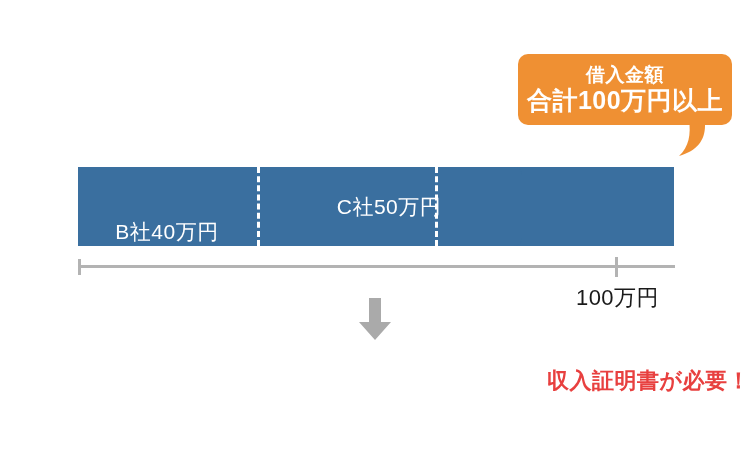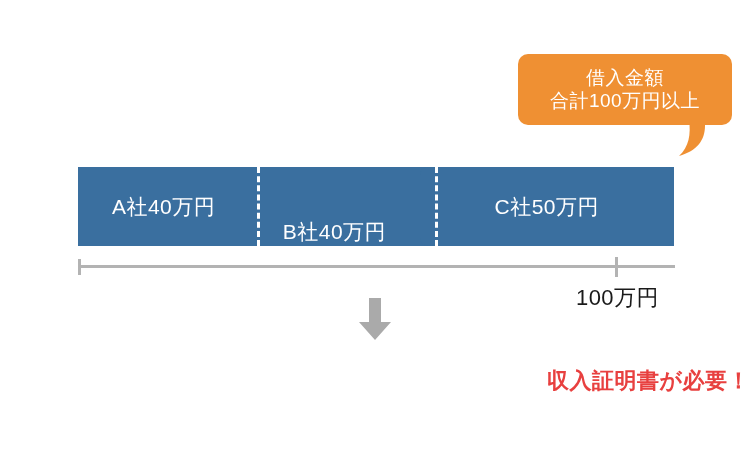--- a/index.html
+++ b/index.html
@@ -32,26 +32,26 @@
     border-radius: 10px;
     box-sizing: border-box;
     display: flex;
     flex-direction: column;
     align-items: center;
     justify-content: center;
     line-height: 1.18;
   }
   .bubble-line {
     color: #ffffff;
-    font-weight: normal;
+    font-weight: bold;
     letter-spacing: 0.5px;
     white-space: nowrap;
   }
   .bubble-line-1 { font-size: 19px; }
-  .bubble-line-2 { font-size: 19px; }
+  .bubble-line-2 { font-size: 25px; }
 
   .bubble-tail {
     position: absolute;
     left: 645px;
     top: 120px;
     width: 60px;
     height: 36px;
     pointer-events: none;
   }
 
@@ -159,23 +159,20 @@
   <div class="bubble">
     <span class="bubble-line bubble-line-1">借入金額</span>
     <span class="bubble-line bubble-line-2">合計100万円以上</span>
   </div>
 
   <svg class="bubble-tail" viewBox="0 0 60 36">
     <path d="M 40 0 L 60 0 L 60 6 C 60 20 52 31 34 36 C 44 27 46 14 44 0 Z" fill="#ef9033"></path>
   </svg>
 
   <div class="bar">
-    <div class="bar-seg" style="width:179px;">
-      <span class="bar-seg-label">A社40万円</span>
-    </div>
     <div class="bar-seg" style="width:178px;align-items:flex-end;">
       <span class="bar-seg-label">B社40万円</span>
     </div>
     <div class="bar-seg" style="width:266px;border-radius:8px;">
       <span class="bar-seg-label">C社50万円</span>
     </div>
     <span class="seg-divider d1"></span>
     <span class="seg-divider d2"></span>
   </div>
 

